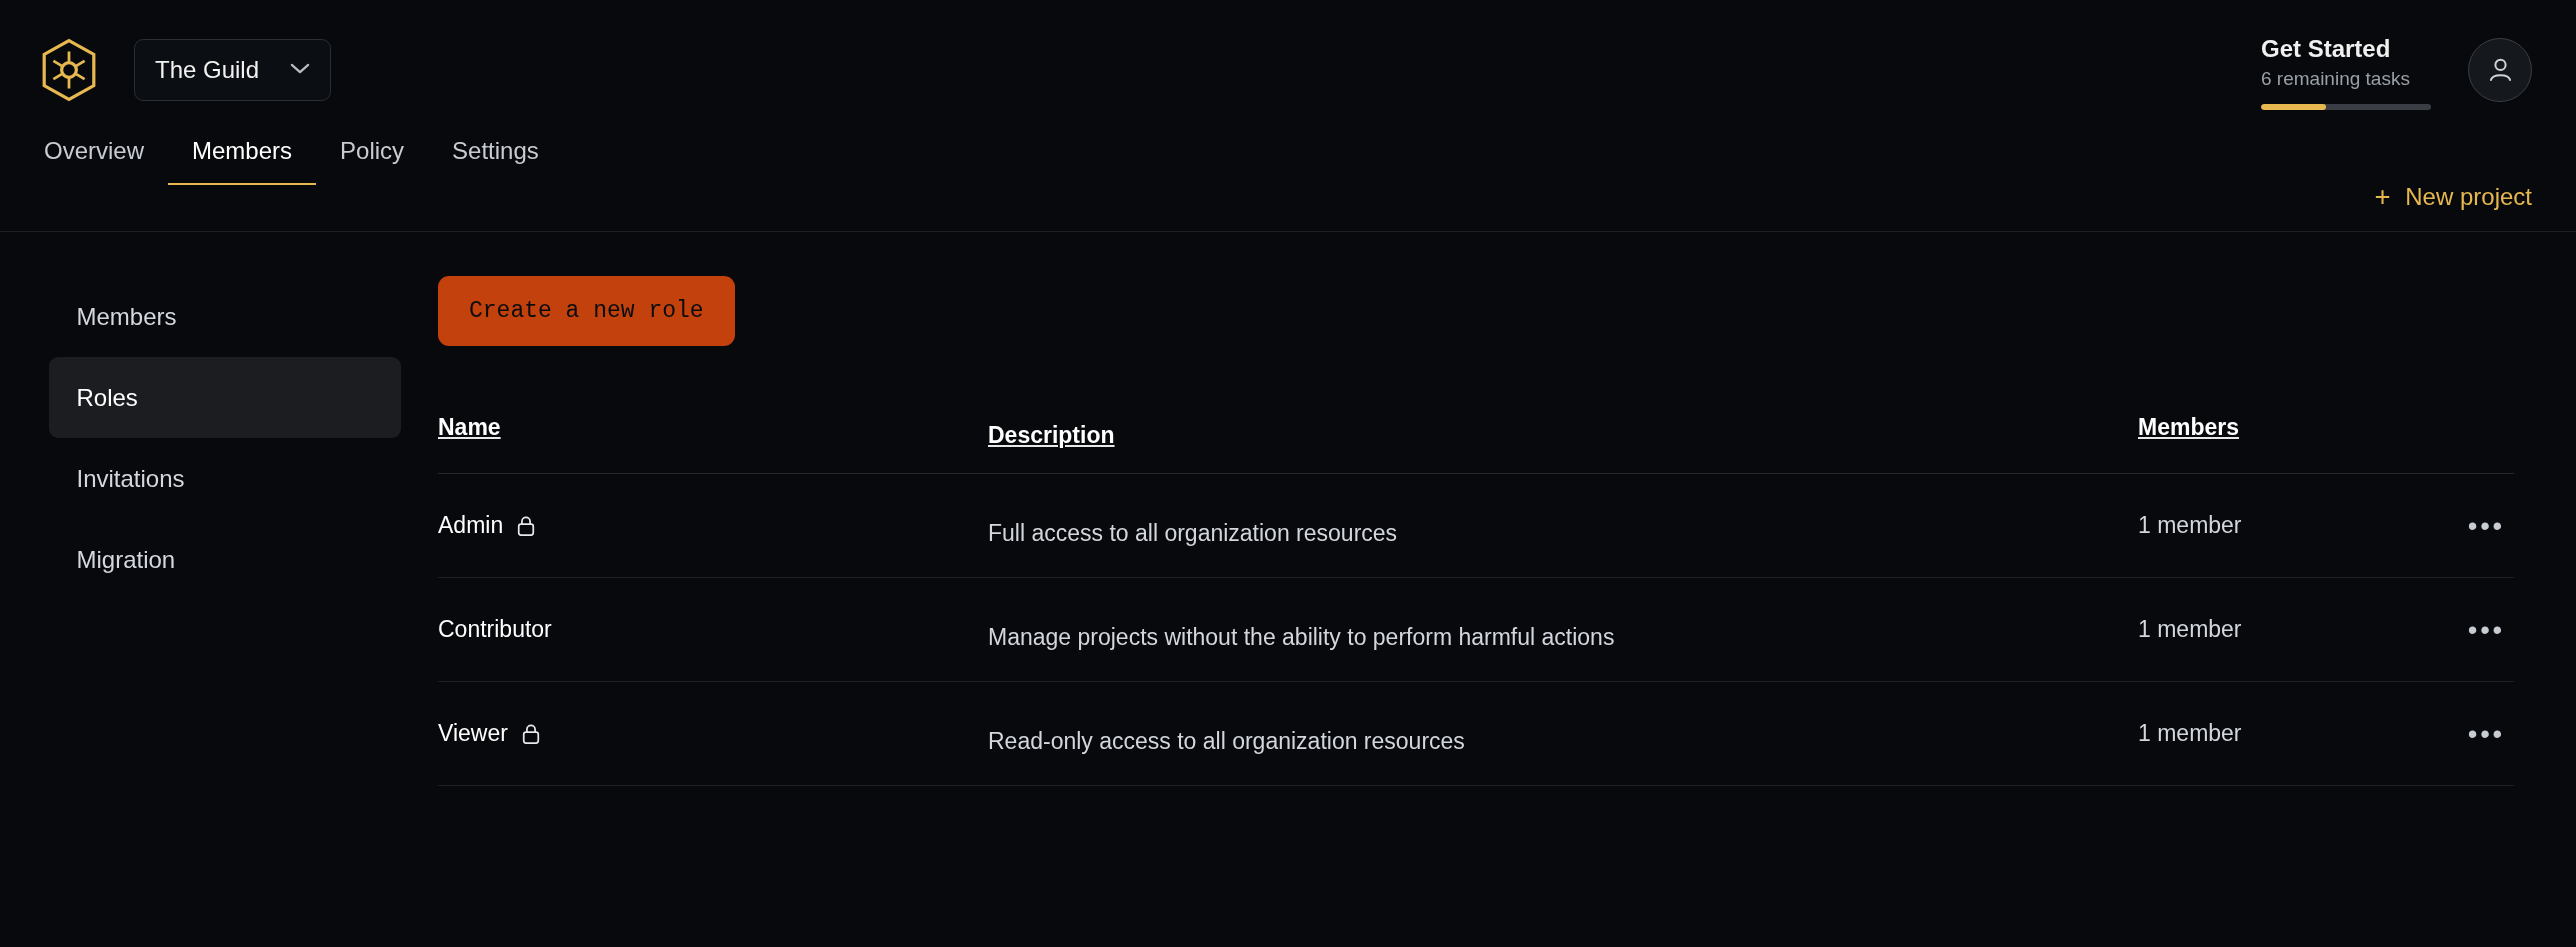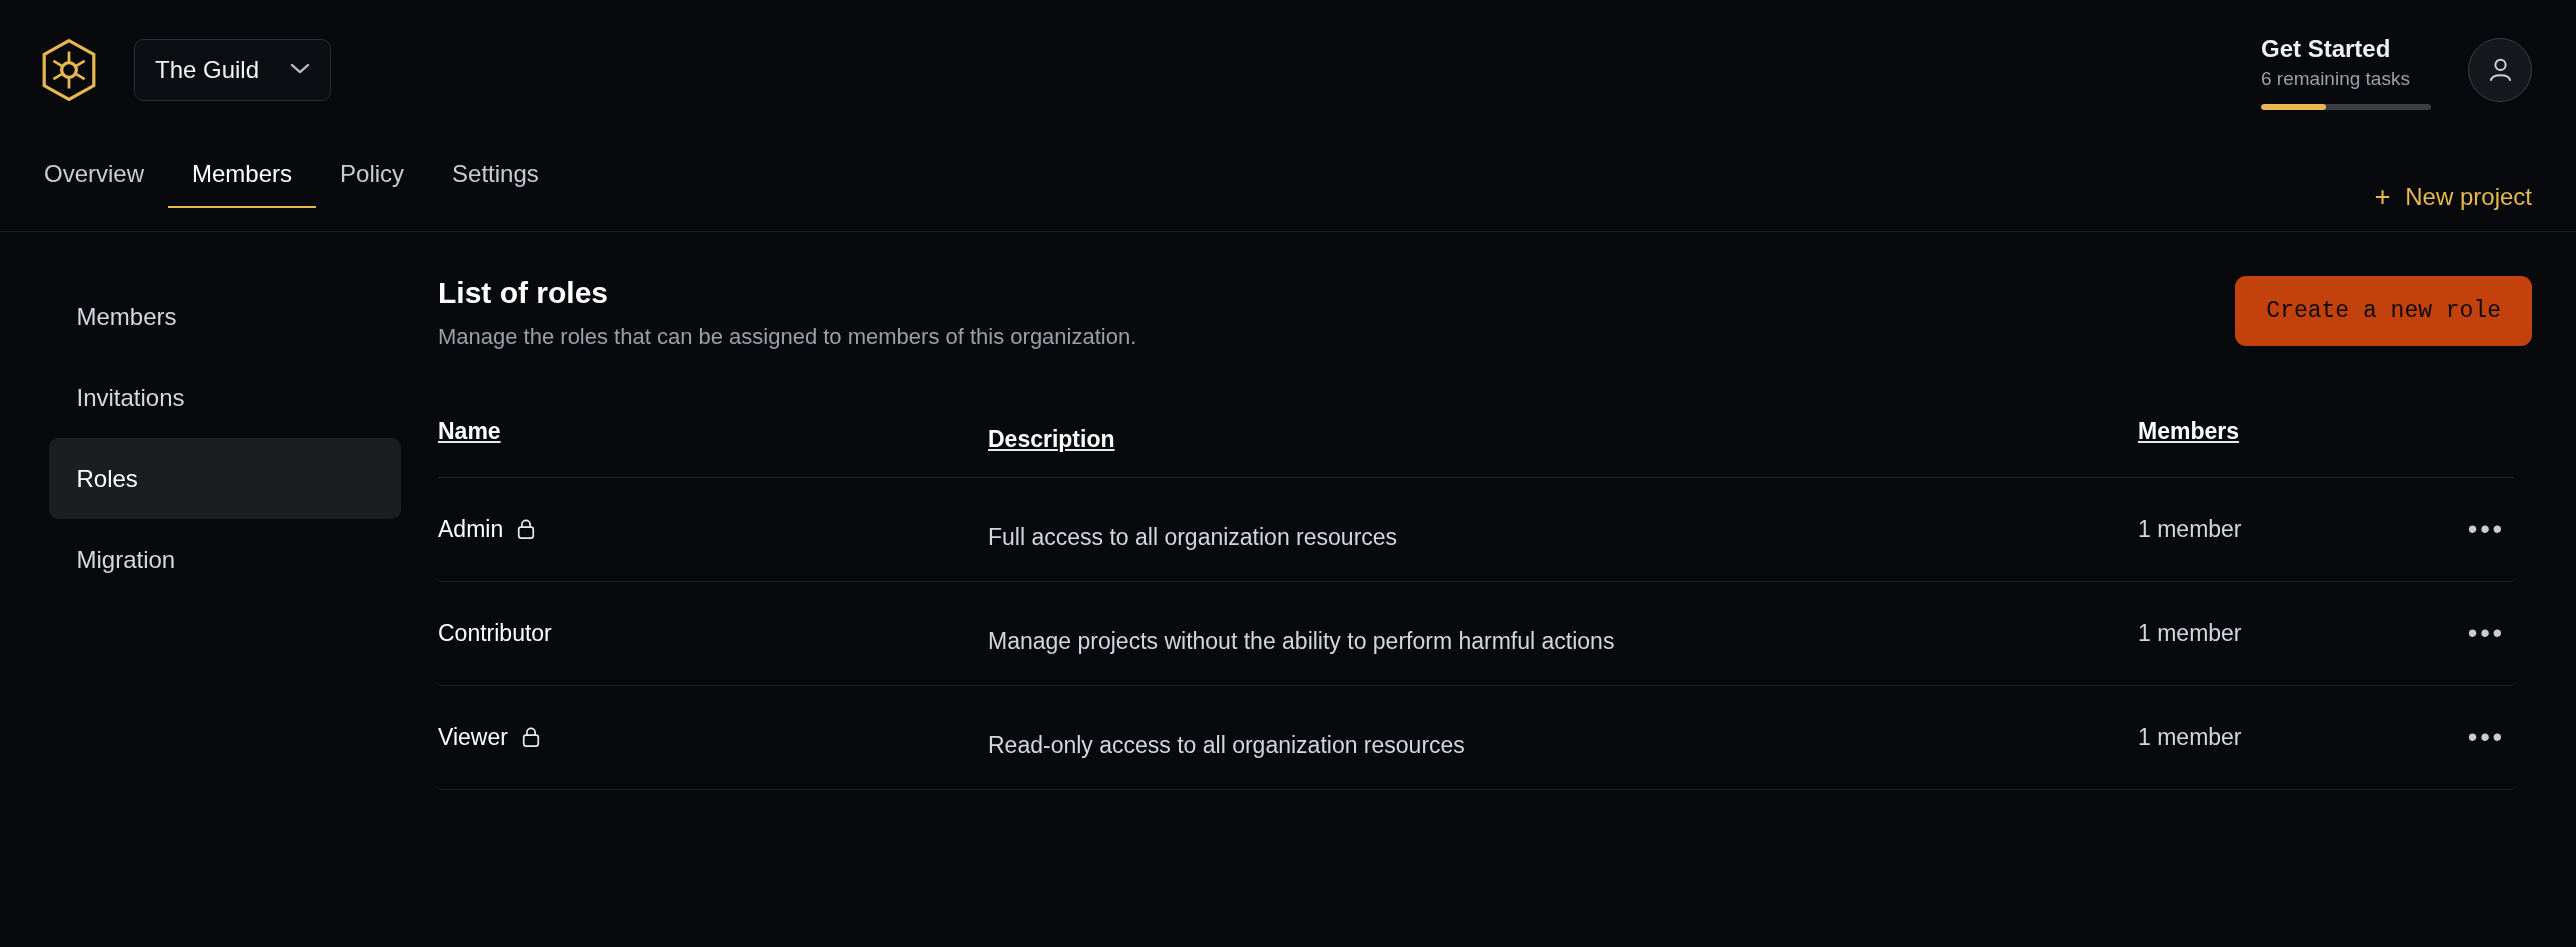--- a/index.html
+++ b/index.html
@@ -105,21 +105,21 @@
     height: 93px;
     display: flex;
     align-items: flex-end;
     border-bottom: 0.9px solid #1c2026;
     padding: 0 44px 0 44px;
     flex: none;
     position: relative;
   }
   .tabs {
     display: flex;
-    align-items: center;
+    align-items: flex-start;
     height: 100%;
   }
   .tab {
     font-size: 24px;
     color: #c8ccd2;
     padding: 0 24px 20px 24px;
     border-bottom: 2.7px solid transparent;
     line-height: 1;
     cursor: pointer;
   }
@@ -319,31 +319,27 @@
     <div class="new-project">
       <span class="plus-icon">+</span>
       <span>New project</span>
     </div>
   </div>
 
   <div class="body">
 
     <div class="sidebar">
       <div class="side-item">Members</div>
+      <div class="side-item active">Roles</div>
       <div class="side-item">Invitations</div>
-      <div class="side-item active">Roles</div>
       <div class="side-item">Migration</div>
     </div>
 
     <div class="content">
       <div class="content-head">
-        <div>
-          <div class="page-title">List of roles</div>
-          <div class="page-sub">Manage the roles that can be assigned to members of this organization.</div>
-        </div>
         <button class="create-btn">Create a new role</button>
       </div>
 
       <div class="roles-table">
 
         <div class="tr head">
           <div class="col-name">Name</div>
           <div class="col-desc">Description</div>
           <div class="col-members">Members</div>
           <div class="col-actions"></div>

